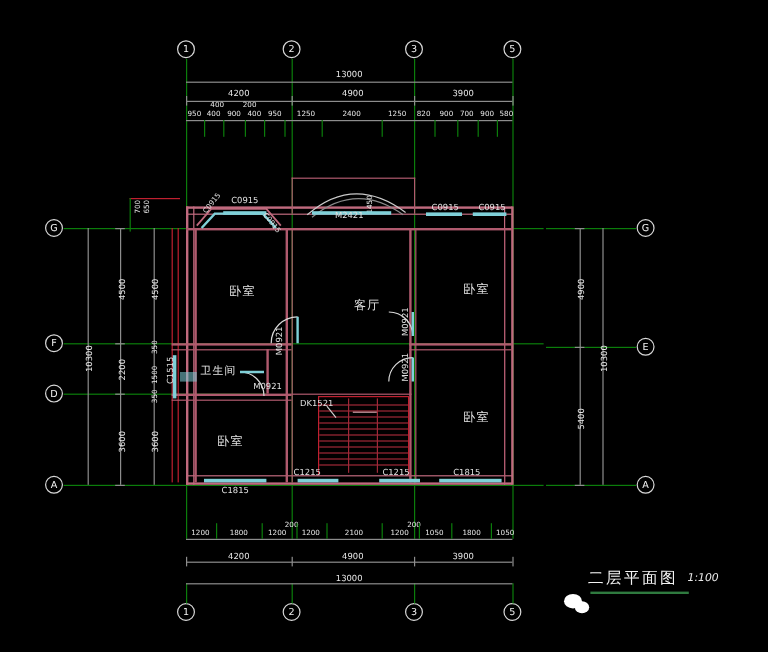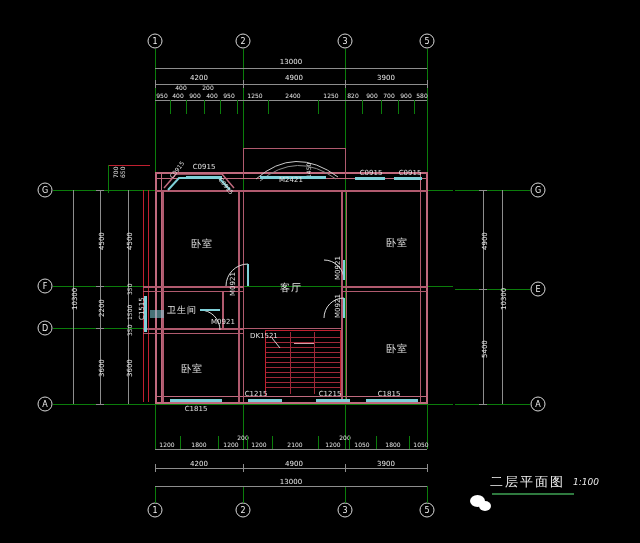--- a/index.html
+++ b/index.html
@@ -393,21 +393,21 @@
     <line x1="22" y1="2" x2="22" y2="22" stroke="#7fd0d8" stroke-width="2"></line>
   </svg>
   <svg class="arcsvg" width="24" height="24" style="left:322px;top:296px;">
     <path d="M22,2 A20,20 0 0 0 2,22" stroke="#d8d8d8" stroke-width="1" fill="none"></path>
     <line x1="22" y1="2" x2="22" y2="22" stroke="#7fd0d8" stroke-width="2"></line>
   </svg>
 
   <div class="ln h win" style="left:150px;top:310px;width:14px;height:8px;opacity:.55;"></div>
 
   <div class="room" style="left:202px;top:243px;">卧室</div>
-  <div class="room" style="left:291px;top:255px;margin-top:32px;">客厅</div>
+  <div class="room" style="left:306px;top:255px;">客厅</div>
   <div class="room" style="left:397px;top:242px;">卧室</div>
   <div class="room" style="left:182px;top:310px;font-size:9px;">卫生间</div>
   <div class="room" style="left:192px;top:368px;">卧室</div>
   <div class="room" style="left:397px;top:348px;">卧室</div>
 
   <div class="tag cen" style="left:204px;top:163px;">C0915</div>
   <div class="tag cen" style="left:371px;top:169px;">C0915</div>
   <div class="tag cen" style="left:410px;top:169px;">C0915</div>
   <div class="tag" style="left:168px;top:175px;transform:rotate(-52deg);transform-origin:0 0;font-size:6px;">C0915</div>
   <div class="tag" style="left:223px;top:176px;transform:rotate(52deg);transform-origin:0 0;font-size:6px;">C0915</div>

